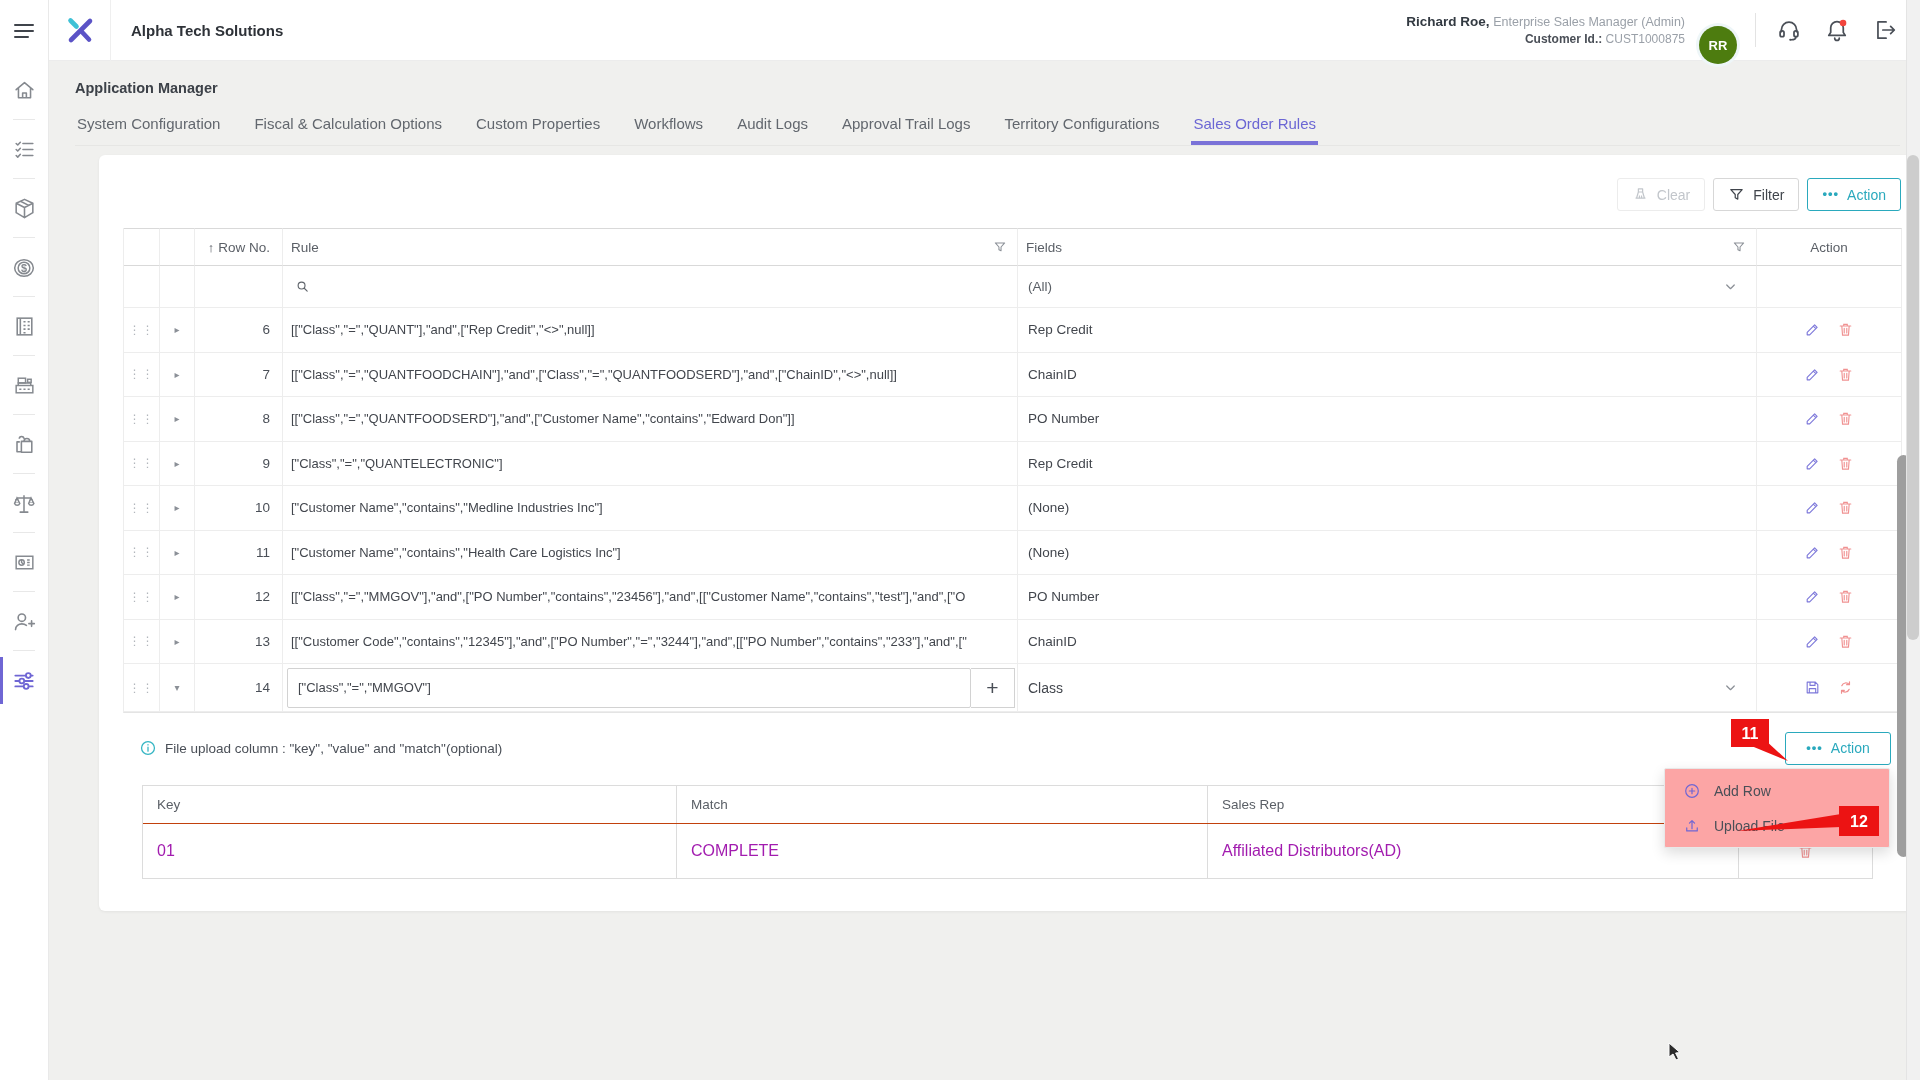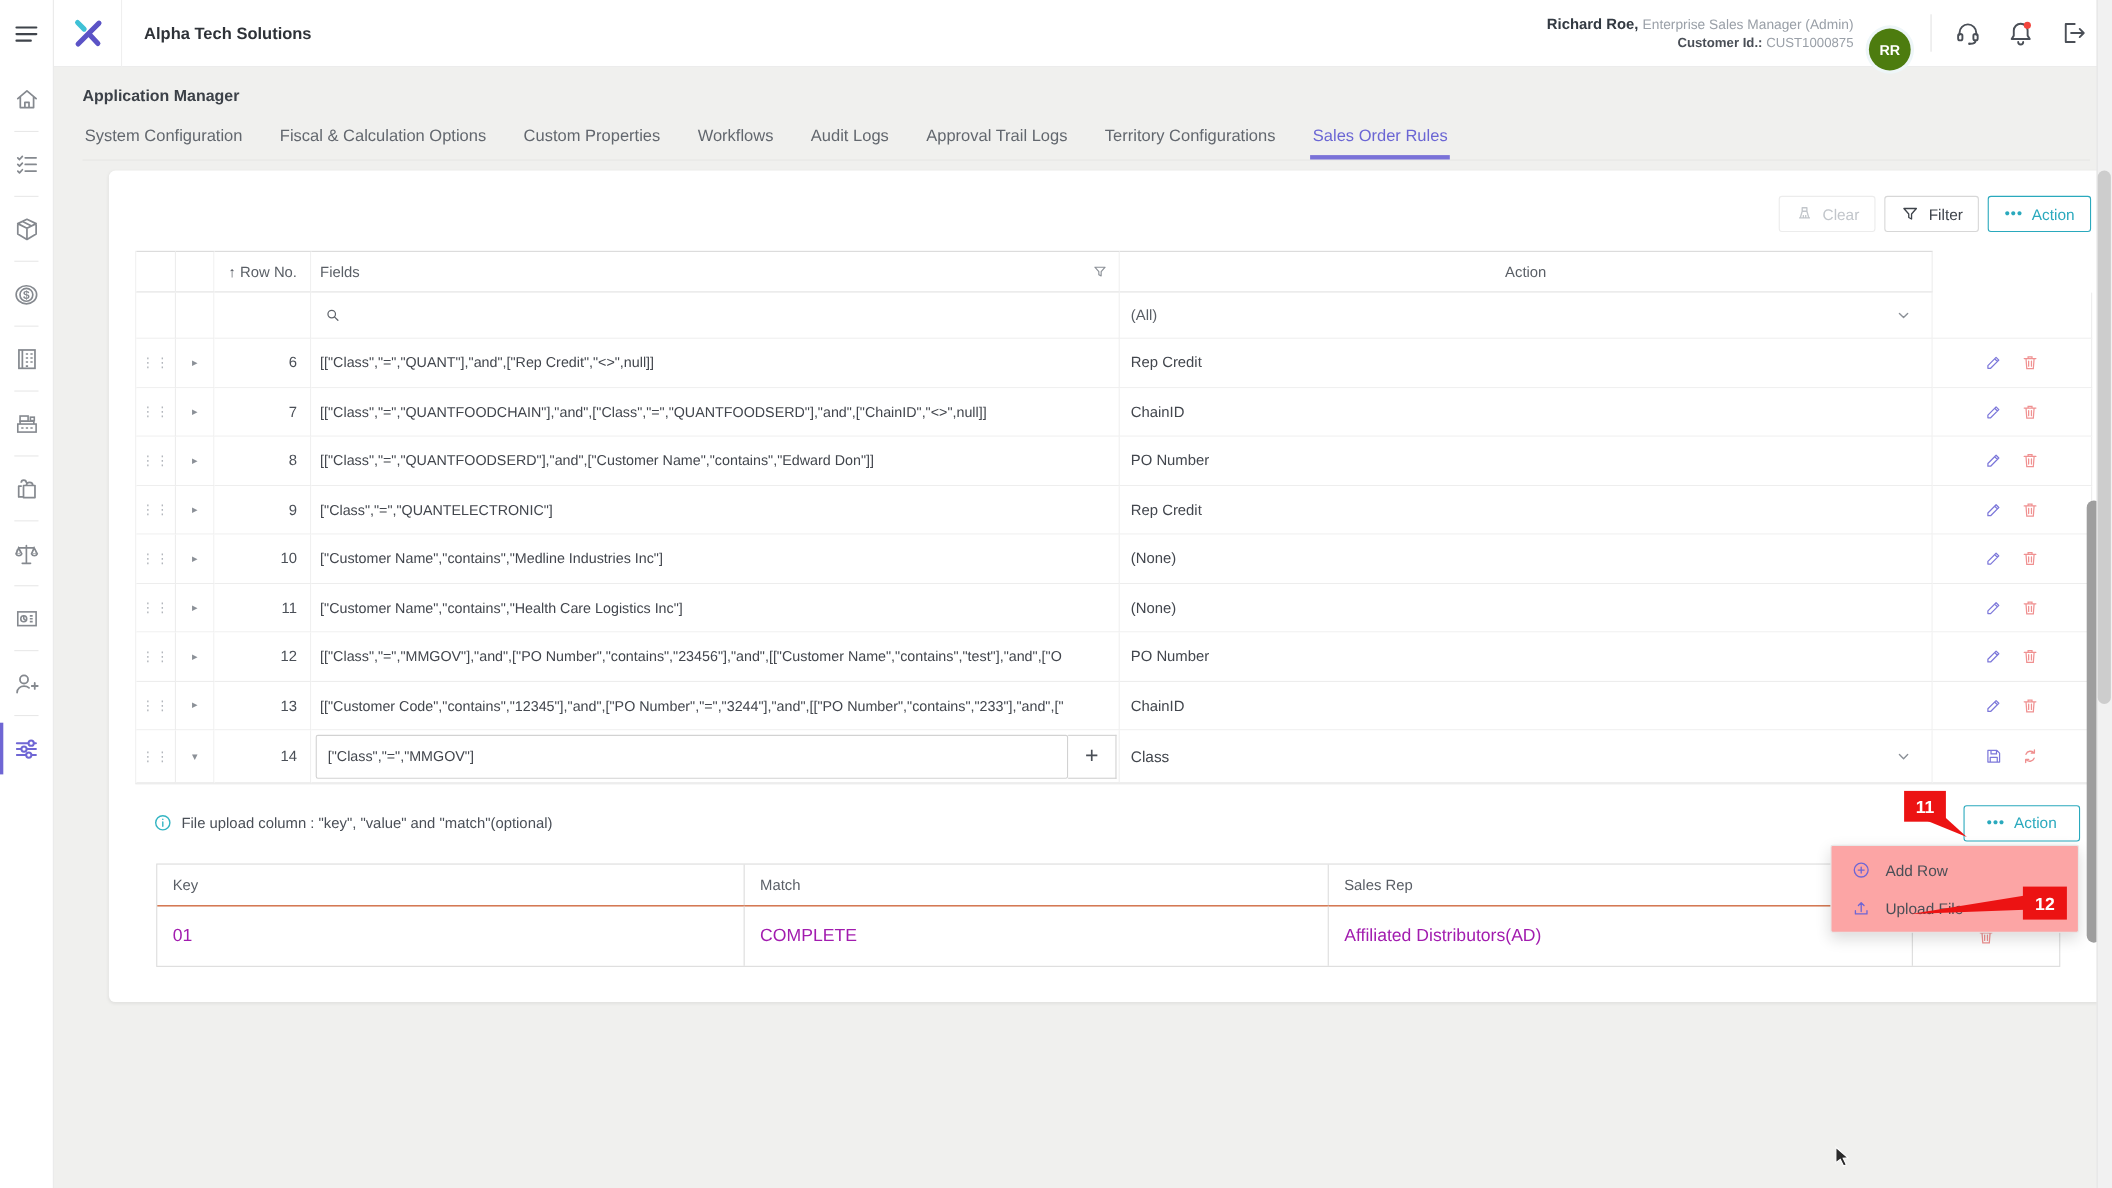--- a/index.html
+++ b/index.html
@@ -276,20 +276,26 @@
     <div class="rules-table">
 
       <div class="tr tr-head">
         <div class="td"></div>
           <div class="td"></div>
         <div class="td td-num">
           <span class="sort-arrow">↑</span>
           <span>Row No.</span>
         </div>
         <div class="td head-spread">
+          <span>Rule</span>
+          <svg width="14" height="14" viewBox="0 0 24 24" fill="none" stroke="#8b9097" stroke-width="1.8" stroke-linejoin="round">
+              <path d="M4 5h16l-6.2 7v6.5l-3.6-1.9V12z"></path>
+            </svg>
+        </div>
+        <div class="td head-spread">
           <span>Fields</span>
           <svg width="14" height="14" viewBox="0 0 24 24" fill="none" stroke="#8b9097" stroke-width="1.8" stroke-linejoin="round">
               <path d="M4 5h16l-6.2 7v6.5l-3.6-1.9V12z"></path>
             </svg>
         </div>
         <div class="td td-center">
             <span>Action</span>
           </div>
       </div>
 

